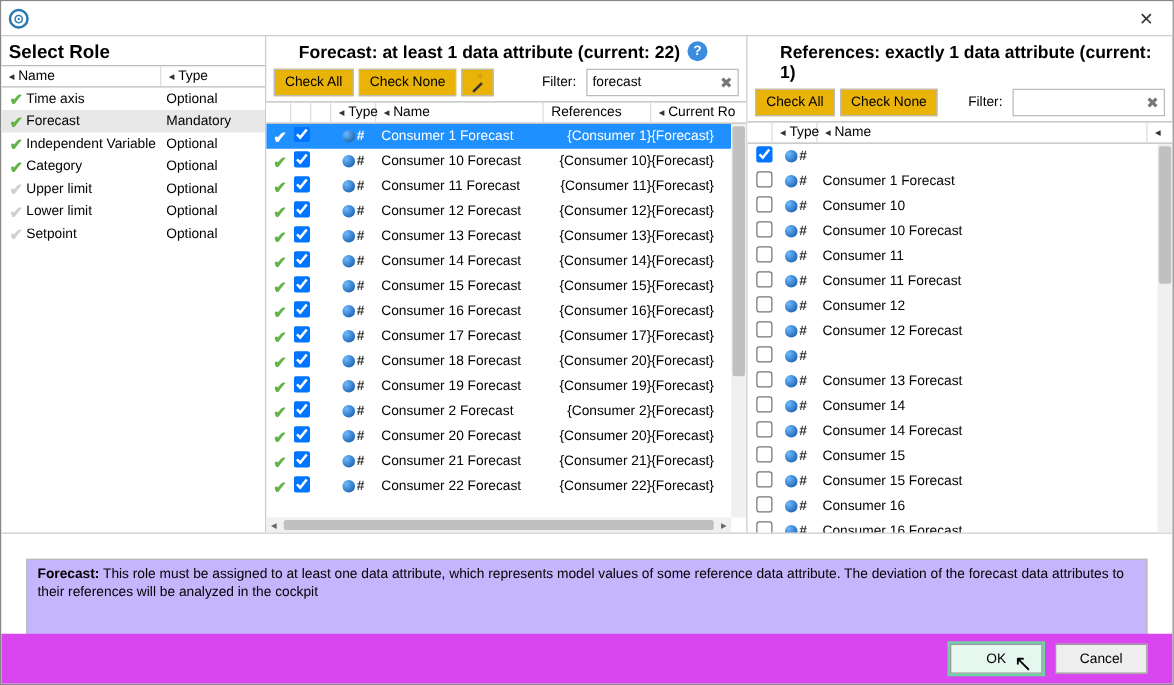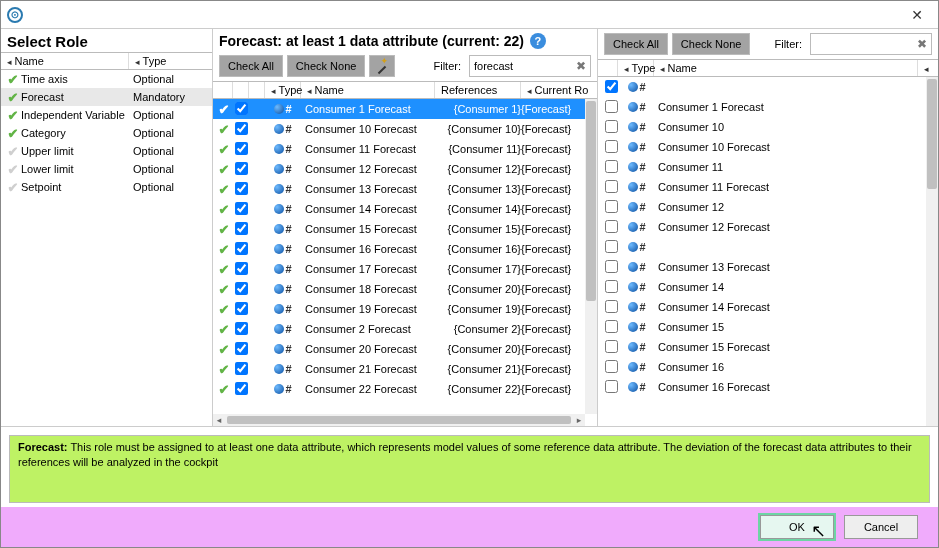--- a/index.html
+++ b/index.html
@@ -95,36 +95,36 @@
   }
   .panel-right {
     flex: 1;
     display: flex; flex-direction: column;
     position: relative;
   }
   .panel-title {
     font-size: 14px;
     font-weight: bold;
     padding: 4px 6px 2px;
-    display: flex; align-items: center;
+    display: flex; align-items: center; margin-left: 20px;
   }
   .help-icon {
     width: 16px; height: 16px; border-radius: 50%;
     background: #3a8dde; color: #fff;
     display: inline-flex; align-items: center; justify-content: center;
     font-size: 11px; font-weight: bold; margin-left: 6px;
     cursor: pointer;
   }
   .toolbar {
     display: flex; align-items: center;
     padding: 4px 6px;
     gap: 4px;
   }
   .btn {
-    background: #a3a3a3;
+    background: #eab308;
     border: 1px solid #bbb;
     padding: 2px 8px;
     font-size: 11px;
     cursor: pointer;
     height: 22px;
     display: flex; align-items: center;
   }
   .btn.icon { width: 26px; justify-content: center; padding: 0;}
   .wand {
     width: 12px; height: 12px; position: relative;
@@ -221,31 +221,31 @@
   .rrow .r-cb { width: 18px; text-align: center;}
   .rrow .r-cb input { cursor: pointer; margin: 0;}
   .rrow .r-type { width: 34px; display: flex; align-items: center; justify-content: center; gap: 1px;}
   .rrow .r-name { flex: 1; padding-left: 4px;}
   
   .desc {
     padding: 4px 8px;
     font-size: 11px;
     height: 68px;
     border: 1px solid #bbb;
-    margin: 8px;
-    background: #bef264;
+    margin: 20px;
+    background: #c4b5fd;
     line-height: 1.35;
   }
   .desc b { font-weight: bold; }
   .footer {
     position: absolute; bottom: 0; left: 0; right: 0;
     height: 40px;
     display: flex; justify-content: flex-end; align-items: center;
     padding: 0 20px; gap: 10px;
-    background: #f0abfc;
+    background: #d946ef;
   }
   .fbtn {
     width: 74px; height: 24px;
     border: 1px solid #999;
     background: #eee;
     font-size: 11px;
     cursor: pointer;
     display: flex; align-items: center; justify-content: center;
   }
   .fbtn.ok {
@@ -548,20 +548,23 @@
         </div>
       <div class="hscroll">
         <span class="arrow">◂</span>
           <div class="hthumb"></div>
           <span class="arrow">▸</span>
       </div>
     </div>
   </div>
 
   <div class="panel-right">
+    <div class="panel-title">
+      <span>References: exactly 1 data attribute (current: 1)</span>
+    </div>
     <div class="toolbar">
       <div class="btn">Check All</div>
       <div class="btn">Check None</div>
       <span class="fill"></span>
       <span class="flabel">Filter:</span>
       <div class="filter-wrap">
         <input type="text" value="" style="">
         <span class="xicon">✖</span>
       </div>
     </div>

